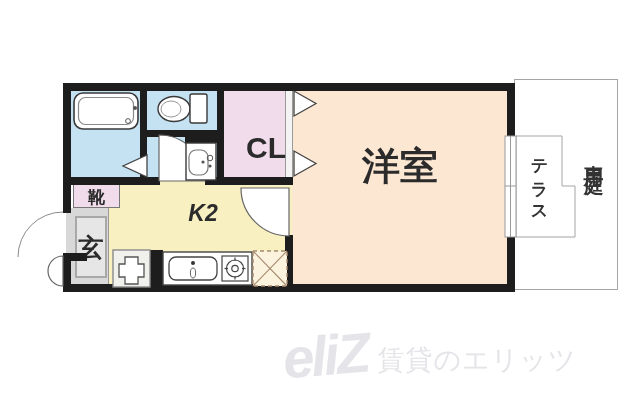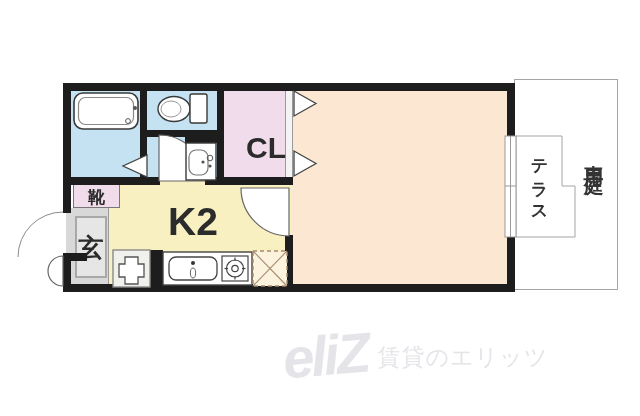--- a/index.html
+++ b/index.html
@@ -7,21 +7,21 @@
        font-family:"Liberation Sans","DejaVu Sans",sans-serif;}
   .room{position:absolute;z-index:1;}
   .wall{position:absolute;background:#1d1d1d;z-index:3;}
   .label{position:absolute;z-index:6;color:#2b2b2b;font-weight:bold;}
   #overlay{position:absolute;left:0;top:0;z-index:5;}
   .vtext{writing-mode:vertical-rl;text-orientation:upright;}
   .watermark{position:absolute;left:283px;top:328px;z-index:0;display:flex;
              align-items:flex-start;color:#e5e5e9;white-space:nowrap;}
   .wm-logo{font-size:56px;font-weight:800;font-style:italic;letter-spacing:-3px;
            transform:rotate(-5deg);line-height:1;}
-  .wm-text{font-size:23px;font-weight:400;letter-spacing:1px;margin:14px 0 0 10px;}
+  .wm-text{font-size:27px;font-weight:400;letter-spacing:1px;margin:14px 0 0 10px;}
   .cl-track{position:absolute;left:285px;top:90px;width:8px;height:88px;background:#f4f4f4;
             border-left:1px solid #9a9a9a;border-right:1px solid #9a9a9a;z-index:2;box-sizing:border-box;}
   .entry-box{position:absolute;left:75px;top:216px;width:28px;height:58px;z-index:2;
              border:2px solid #a8a8a8;background:#e6e6e6;display:flex;align-items:center;justify-content:center;}
   .step-line{position:absolute;left:108px;top:208px;width:1px;height:76px;background:#9a9a9a;z-index:2;}
 </style>
 </head>
 <body>
 
 <div class="room" style="left:514px;top:79px;width:102px;height:209px;background:#fff;border:1px solid #a5a5a5;"></div>
@@ -123,23 +123,24 @@
   <g>
     <rect x="253" y="251" width="34" height="35" fill="#fbf3de" stroke="#a78b6f" stroke-width="1.4" stroke-dasharray="4,3"></rect>
     <line x1="253" y1="251" x2="287" y2="286" stroke="#a78b6f" stroke-width="1.1"></line>
     <line x1="287" y1="251" x2="253" y2="286" stroke="#a78b6f" stroke-width="1.1"></line>
   </g>
 </svg>
 
 <div class="label" style="left:222px;top:131px;width:64px;text-align:right;font-size:30px;">CL</div>
 
 <div class="label" style="left:330px;top:146px;width:140px;text-align:center;line-height:1.1;">
+  <div style="font-size:38px;">洋室</div>
 </div>
 
-<div class="label" style="left:168px;top:200px;width:70px;text-align:left;font-size:39px;">K2</div>
+<div class="label" style="left:168px;top:200px;width:70px;text-align:center;font-size:23px;font-style:italic;">K2</div>
 
 <div class="entry-box">
   <span class="label" style="position:static;font-size:25px;">玄</span>
 </div>
 
 <div class="label" style="left:73px;top:186px;width:47px;text-align:center;font-size:17px;">靴</div>
 
 <div class="label vtext" style="left:528px;top:148px;font-size:17px;font-weight:600;letter-spacing:3px;color:#333;">テラス</div>
 
 <div class="label vtext" style="left:581px;top:148px;font-size:20px;font-weight:600;letter-spacing:5px;color:#333;">専用庭</div>

